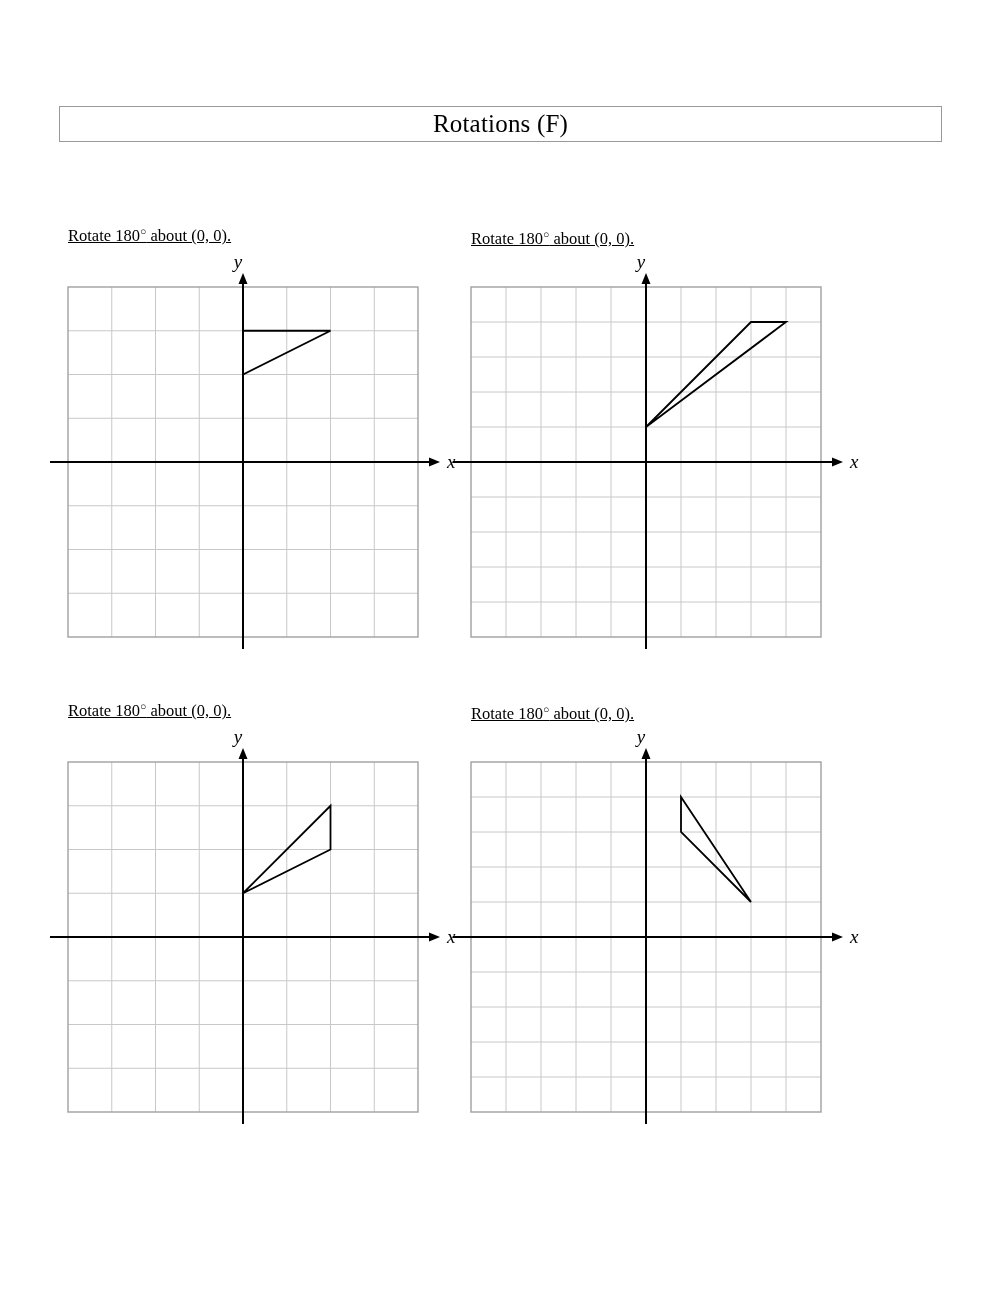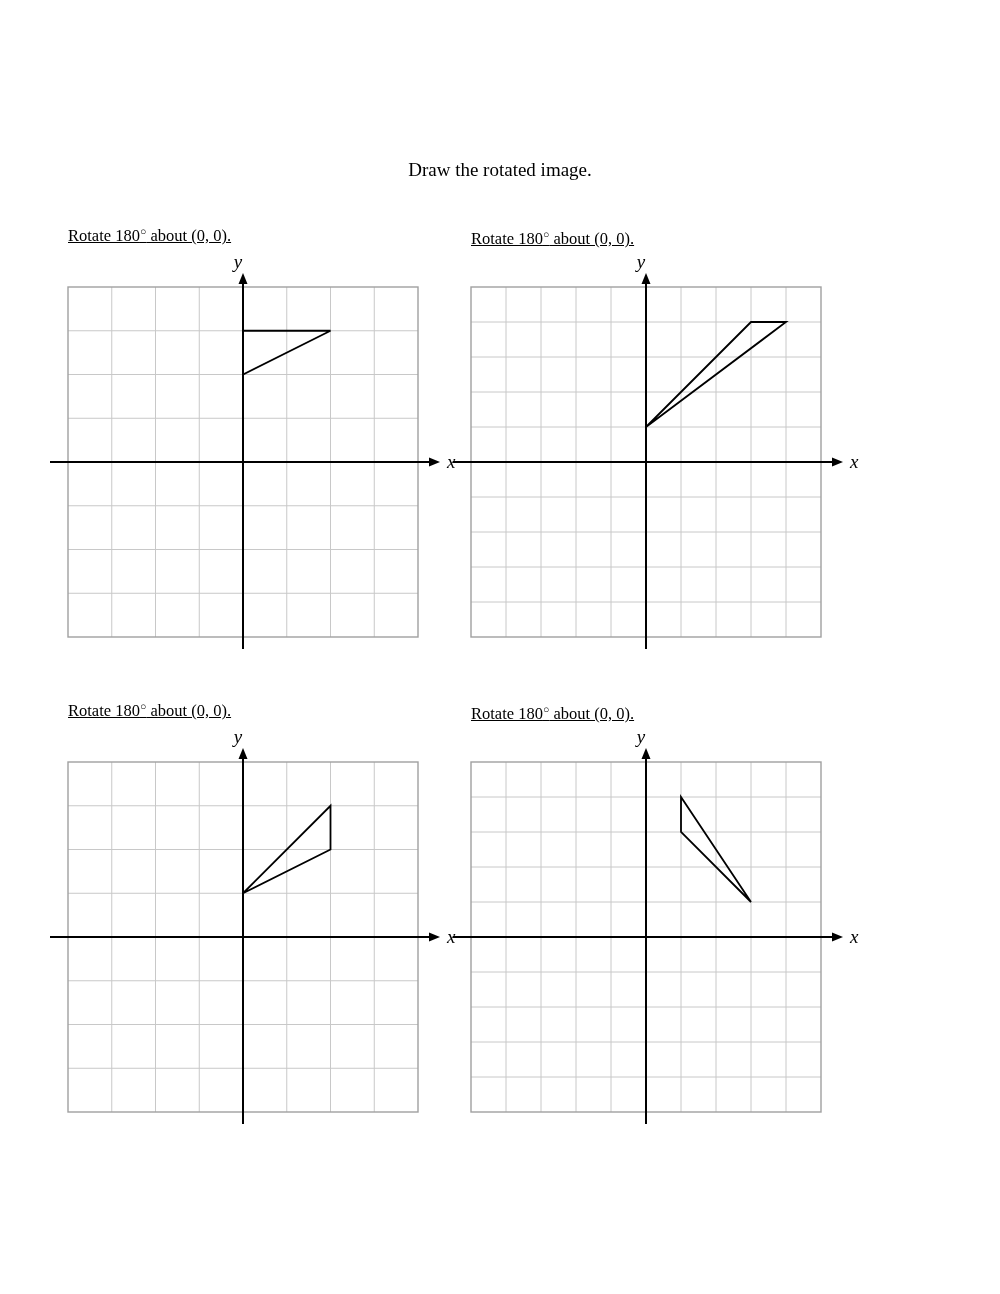--- a/index.html
+++ b/index.html
@@ -73,22 +73,24 @@
     top: 1234px;
     width: 1000px;
     height: 60px;
   }
 </style>
 </head>
 <body>
 
 <div class="page">
 
-
-  <div class="subtitle">Draw the rotated image.</div>
+  <div class="title-box">
+    <div class="title-text">Rotations (F)</div>
+  </div>
+
 
   <div class="prob-label" style="left:68px; top:226px;">
     <span>Rotate 180</span><sup>○</sup><span> about (0, 0).</span>
   </div>
 
   <div class="prob-label" style="left:471px; top:229px;">
     <span>Rotate 180</span><sup>○</sup><span> about (0, 0).</span>
   </div>
 
   <div class="prob-label" style="left:68px; top:701px;">

